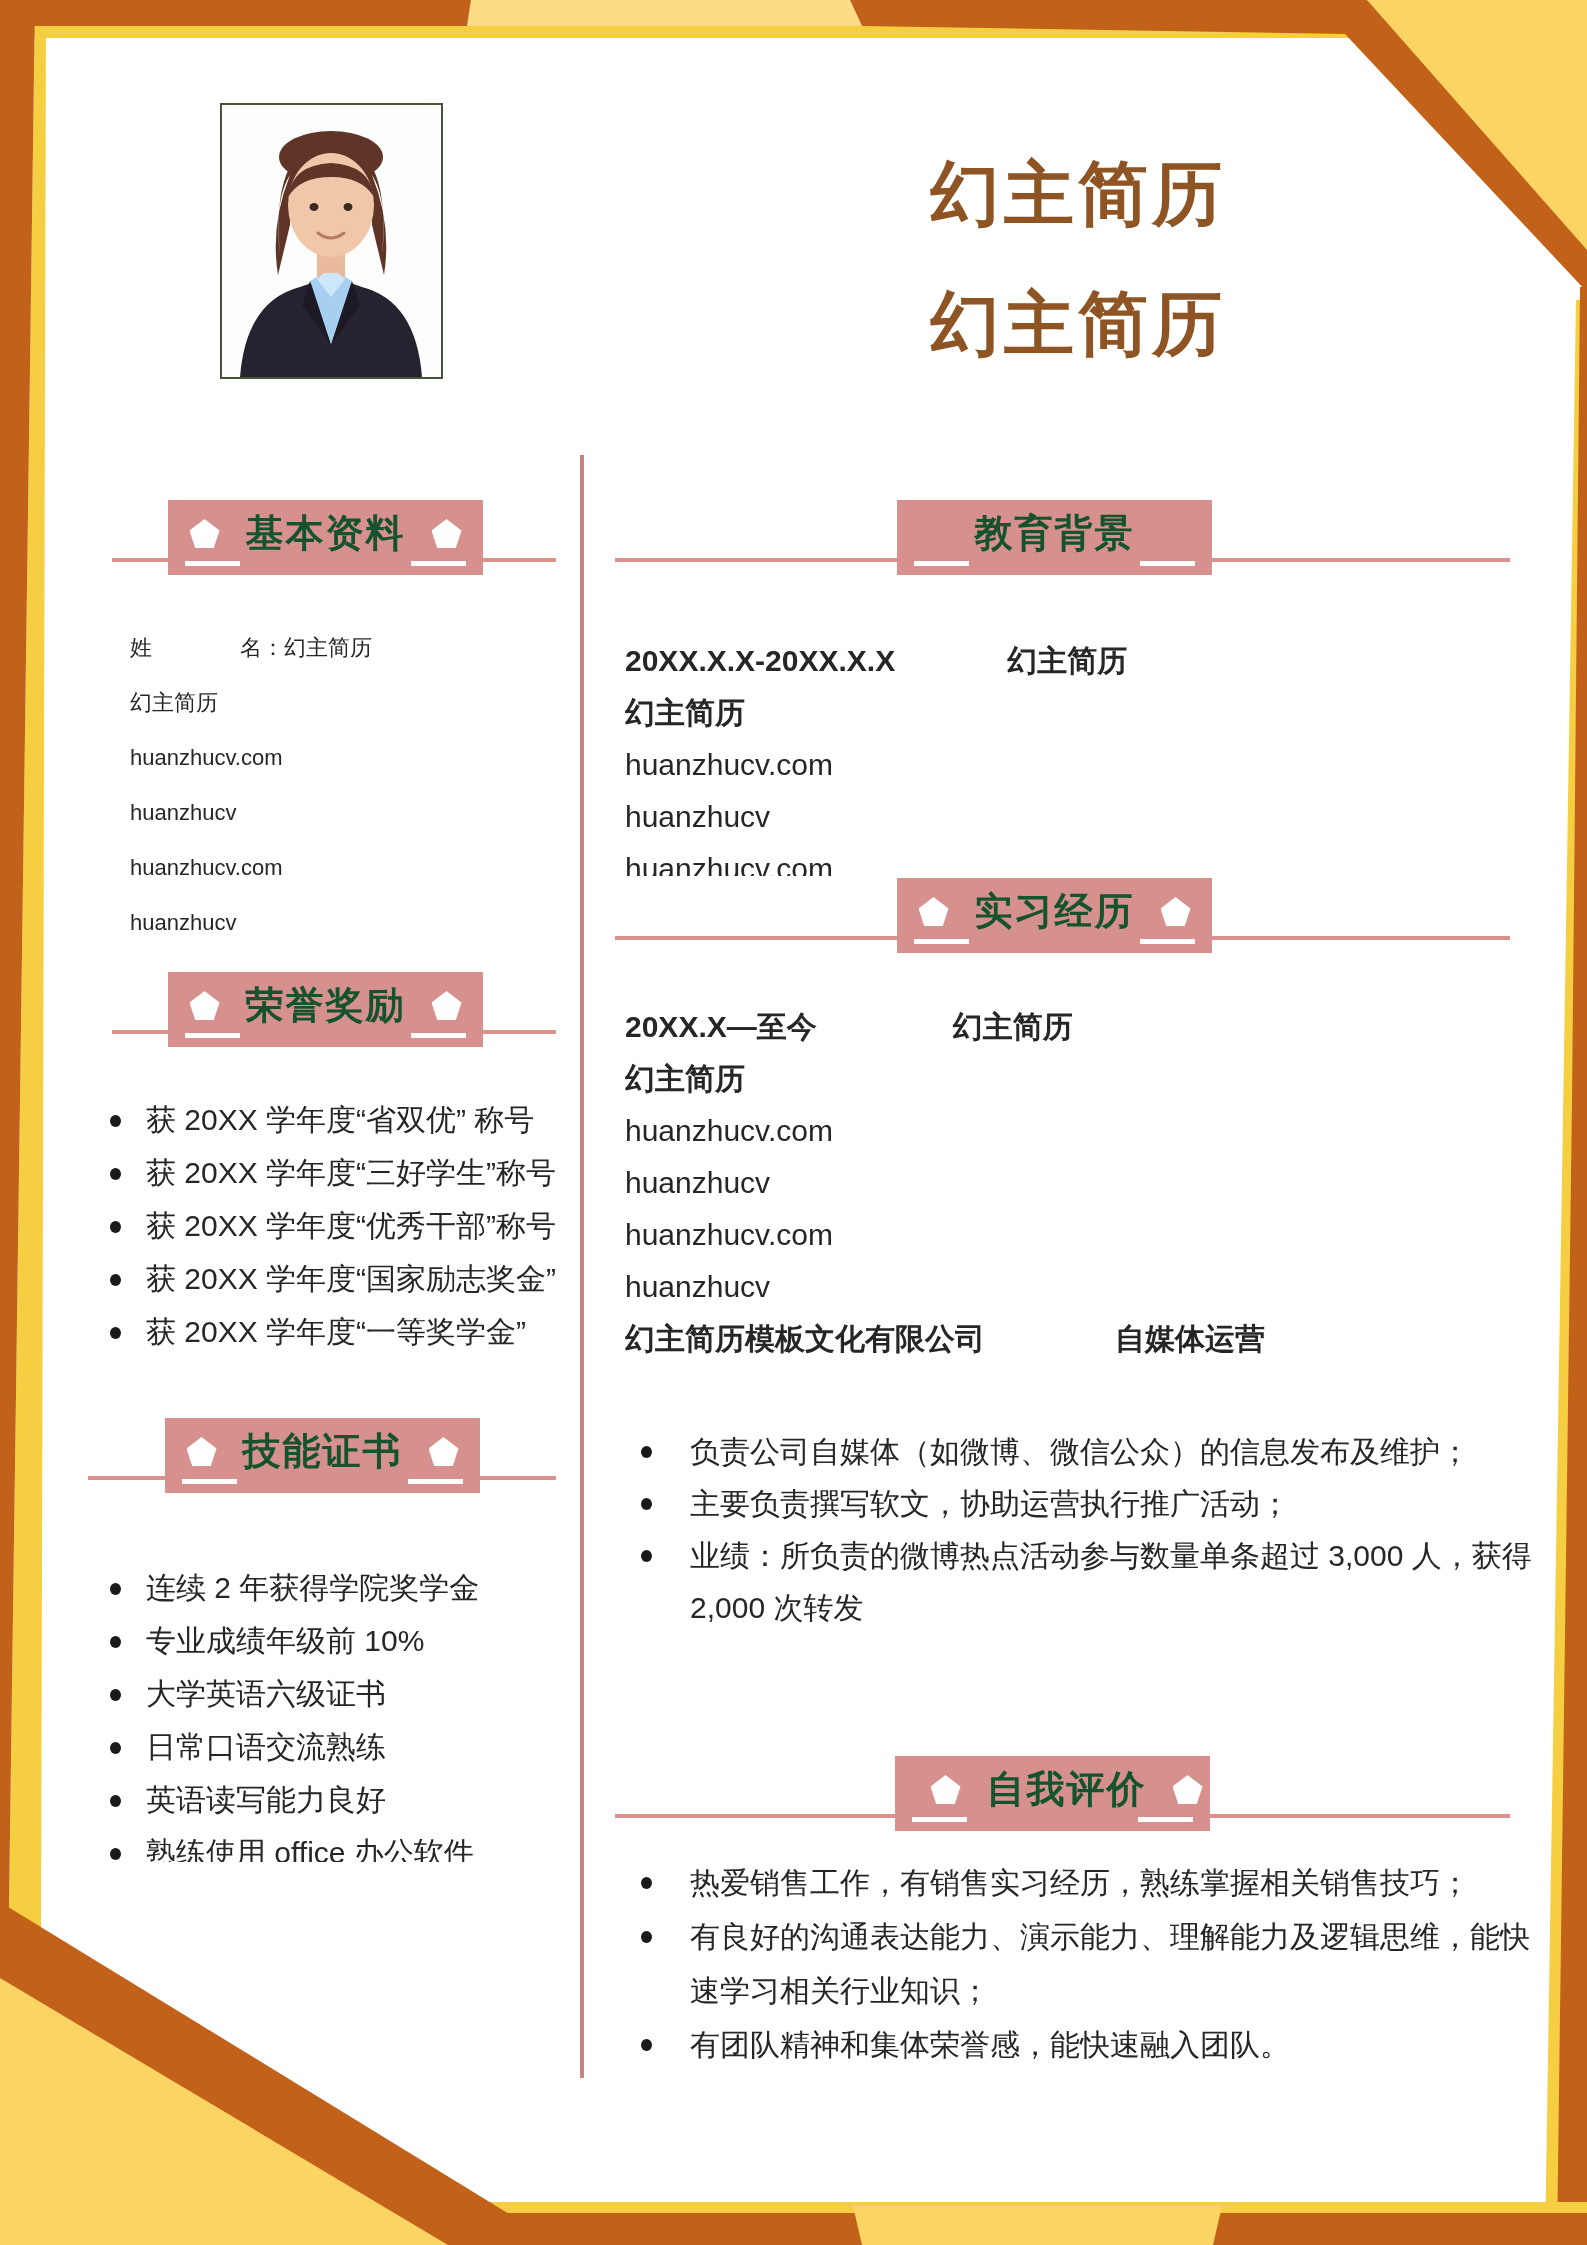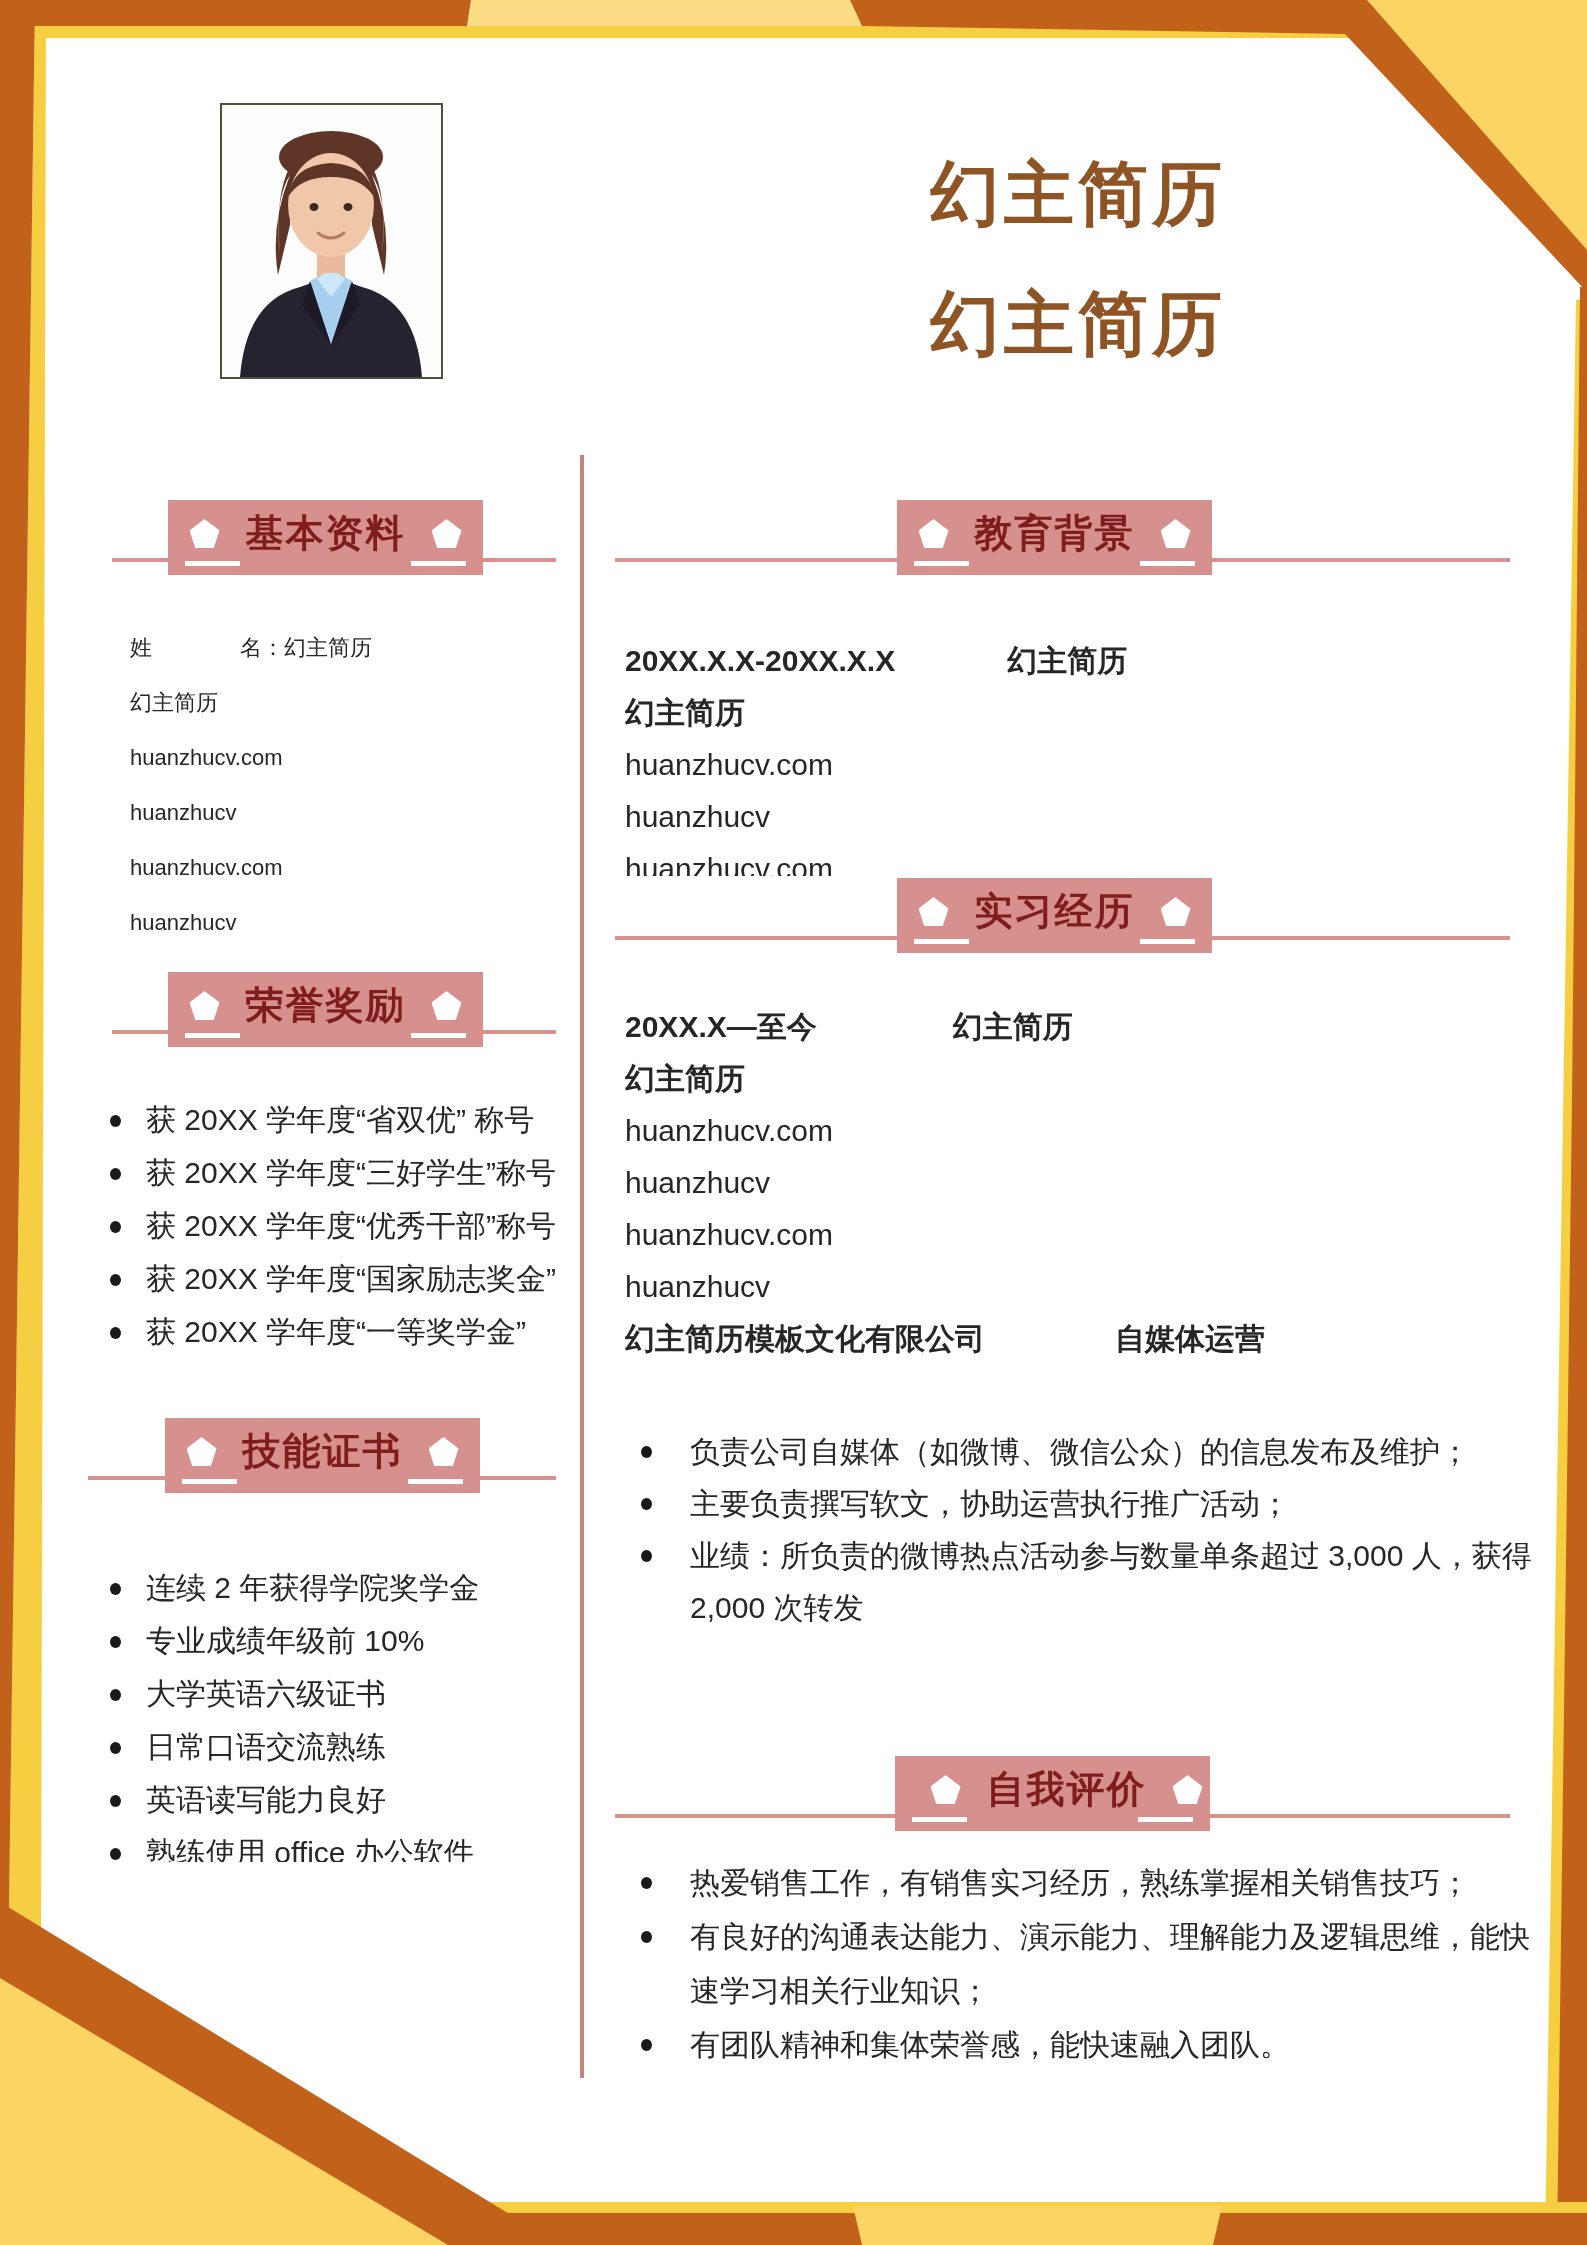--- a/index.html
+++ b/index.html
@@ -35,21 +35,21 @@
   #title2{top:278px;}
 
   
   .banner{
     width:315px;height:75px;
     background:#D6908D;
     display:flex;align-items:center;justify-content:center;gap:26px;
     box-sizing:border-box;padding-bottom:8px;
   }
   .banner .txt{
-    font-size:38px;font-weight:bold;color:#7f1d1d;letter-spacing:2px;
+    font-size:38px;font-weight:bold;color:#14532d;letter-spacing:2px;
     white-space:nowrap;
   }
   .pent{
     width:30px;height:29px;background:#ffffff;display:inline-block;
     clip-path:polygon(50% 0%,100% 40%,81% 100%,19% 100%,0% 40%);
   }
   .banner .ul{
     position:absolute;height:5px;width:55px;background:#ffffff;bottom:9px;
   }
   .banner .ul.l{left:17px;}
@@ -168,21 +168,21 @@
   <span class="ul l"></span>
   <span class="ul r"></span>
 </div>
 <div class="abs banner" style="left:165px;top:1418px;">
   <span class="pent"></span>
   <span class="txt">技能证书</span>
   <span class="pent"></span>
   <span class="ul l"></span>
   <span class="ul r"></span>
 </div>
-<div class="abs banner" style="left:897px;top:500px;">
+<div class="abs banner" style="left:897px;top:500px;flex-direction:column;">
   <span class="pent"></span>
   <span class="txt">教育背景</span>
   <span class="pent"></span>
   <span class="ul l"></span>
   <span class="ul r"></span>
 </div>
 <div class="abs banner" style="left:897px;top:878px;text-align:right;">
   <span class="pent"></span>
   <span class="txt">实习经历</span>
   <span class="pent"></span>

